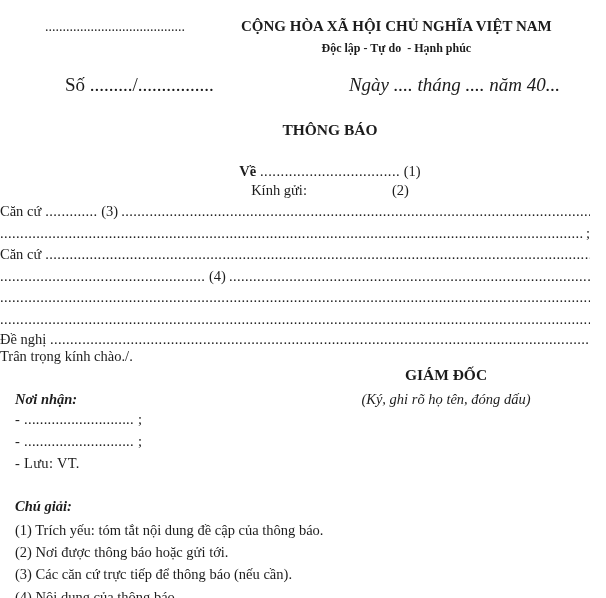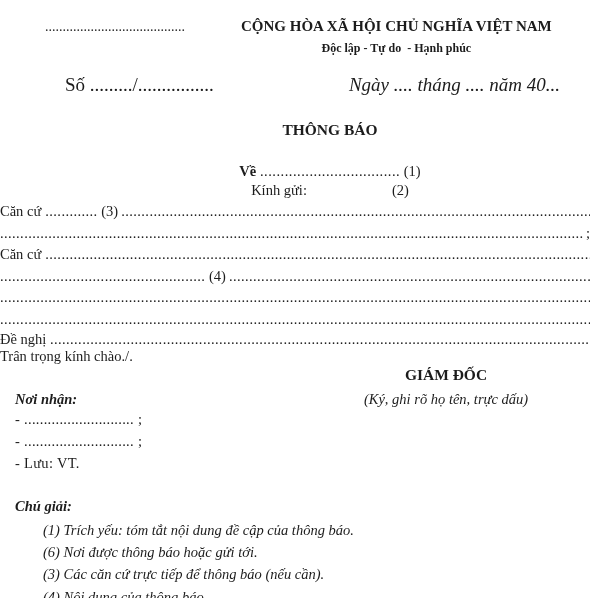--- a/index.html
+++ b/index.html
@@ -54,21 +54,21 @@
   .left-col { width:290px; padding-top:25px; font-size:14.5px; }
   .recipients-label { font-weight:bold; font-style:italic; line-height:18px; }
   .recipient-item { line-height:22px; white-space:pre; letter-spacing:0.3px; }
   .right-col { width:280px; text-align:center; }
   .sig-title { font-weight:bold; font-size:15.5px; line-height:19px; }
   .sig-note { font-style:italic; font-size:14.5px; line-height:19px; margin-top:6px; }
 
   
   .footnotes { margin-top:23px; padding-left:15px; font-size:14.5px; }
   .footnotes-label { font-weight:bold; line-height:19px;font-style:italic; }
-  .footnote-item { font-style:italic; line-height:22.4px; margin-top:0;margin-left:28px; }
+  .footnote-item { line-height:22.4px; margin-top:0; }
   .footnote-item.first { margin-top:3px; }
 </style>
 </head>
 <body>
 
 <div class="page">
 
   <div class="top-row">
     <div class="org-line">........................................</div>
     <div class="nat-block">
@@ -101,25 +101,25 @@
 
   <div class="sig-area">
     <div class="left-col">
       <div class="recipients-label">Nơi nhận:</div>
       <div class="recipient-item">- ............................ ;</div>
       <div class="recipient-item">- ............................ ;</div>
       <div class="recipient-item">- Lưu: VT.</div>
     </div>
     <div class="right-col">
       <div class="sig-title">GIÁM ĐỐC</div>
-      <div class="sig-note">(Ký, ghi rõ họ tên, trực dấu)</div>
+      <div class="sig-note">(Ký, ghi rõ họ tên, đóng dấu)</div>
     </div>
   </div>
 
   <div class="footnotes">
     <div class="footnotes-label">Chú giải:</div>
     <div class="footnote-item first">(1) Trích yếu: tóm tắt nội dung đề cập của thông báo.</div>
-    <div class="footnote-item">(6) Nơi được thông báo hoặc gửi tới.</div>
+    <div class="footnote-item">(2) Nơi được thông báo hoặc gửi tới.</div>
     <div class="footnote-item">(3) Các căn cứ trực tiếp để thông báo (nếu cần).</div>
     <div class="footnote-item">(4) Nội dung của thông báo.</div>
   </div>
 
 </div>
 
 </body></html>

